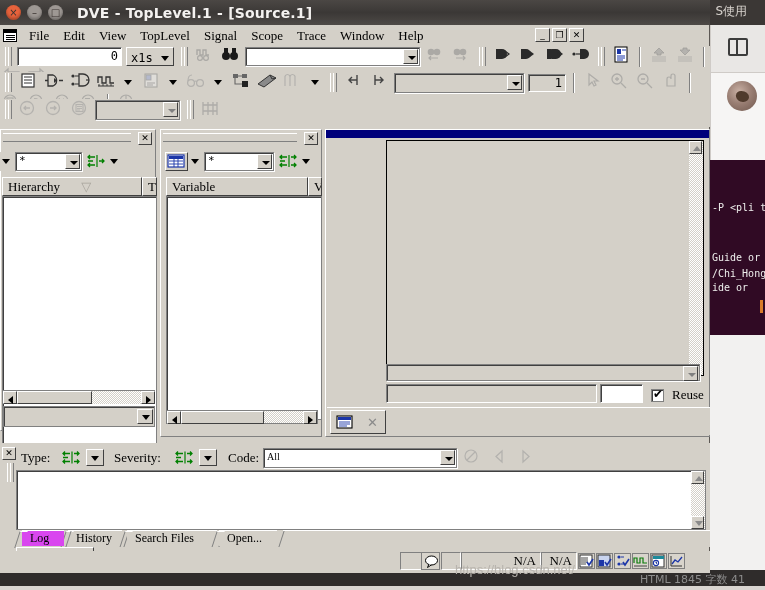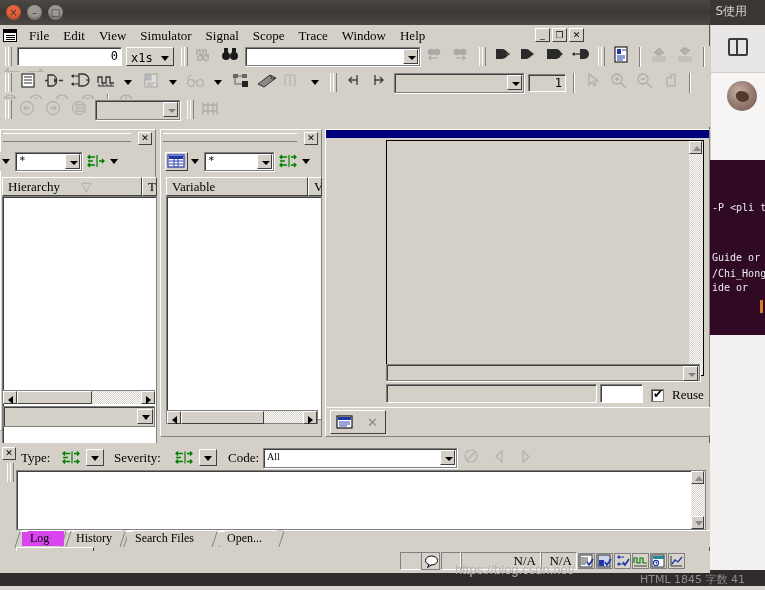--- a/index.html
+++ b/index.html
@@ -356,28 +356,29 @@
     <div class="titlebar">
       <div class="wbtn close">
         <span class="glyph">×</span>
       </div>
       <div class="wbtn min">
         <span class="glyph">–</span>
       </div>
       <div class="wbtn max">
         <span class="glyph">□</span>
       </div>
+      <div class="wintitle">DVE - TopLevel.1 - [Source.1]</div>
     </div>
 
     <div class="menubar">
       <div class="sysicon"></div>
       <div class="menu-item">File</div>
       <div class="menu-item">Edit</div>
       <div class="menu-item">View</div>
-      <div class="menu-item">Simulator</div>
+      <div class="menu-item">TopLevel</div>
       <div class="menu-item">Signal</div>
       <div class="menu-item">Scope</div>
       <div class="menu-item">Trace</div>
       <div class="menu-item">Window</div>
       <div class="menu-item">Help</div>
       <div class="mdi-btns">
         <div class="mdi-btn">_</div>
         <div class="mdi-btn">❐</div>
         <div class="mdi-btn">✕</div>
       </div>

